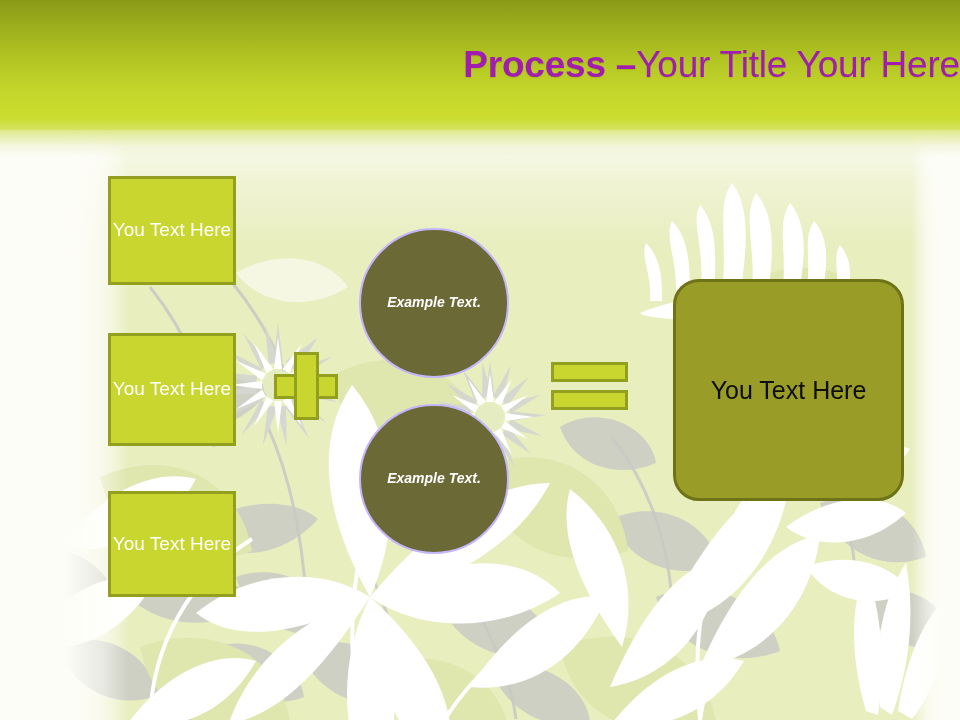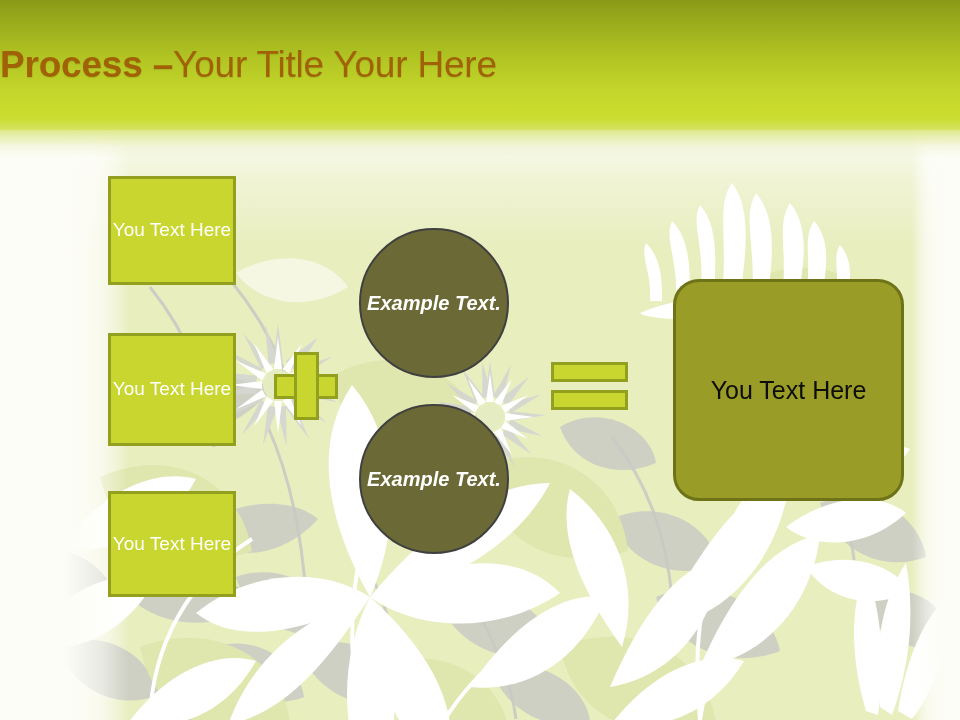--- a/index.html
+++ b/index.html
@@ -119,22 +119,22 @@
       rgba(232,238,190,0) 100%);
   }
   .title {
     position: absolute;
     left: 0;
     top: 0;
     width: 960px;
     height: 130px;
     display: flex;
     align-items: center;
-    justify-content: flex-start;
-    color: #a16207;
+    justify-content: flex-end;
+    color: #a21caf;
     font-size: 37px;
     letter-spacing: -0.2px;
     white-space: nowrap;
     text-shadow: 0 1px 1px rgba(110,125,10,0.25);
   }
   .title .t-bold { font-weight: bold; }
   .title .t-norm { font-weight: normal; }
 
   
   .left-box {
@@ -187,28 +187,28 @@
   .equals .eq-bar-top { top: 0; }
   .equals .eq-bar-bot { top: 28px; }
 
   
   .circle {
     position: absolute;
     width: 150px;
     height: 150px;
     border-radius: 50%;
     background: #6b6a36;
-    border: 2px solid #404040;
+    border: 2px solid #c4b5fd;
     box-sizing: border-box;
     display: flex;
     align-items: center;
     justify-content: center;
     text-align: center;
     color: #ffffff;
-    font-size: 20px;
+    font-size: 14px;
     font-weight: bold;
     font-style: italic;
     line-height: 1.4;
   }
   #circle-1 { left: 359px; top: 228px; }
   #circle-2 { left: 359px; top: 404px; }
 
   
   #result-box {
     position: absolute;

